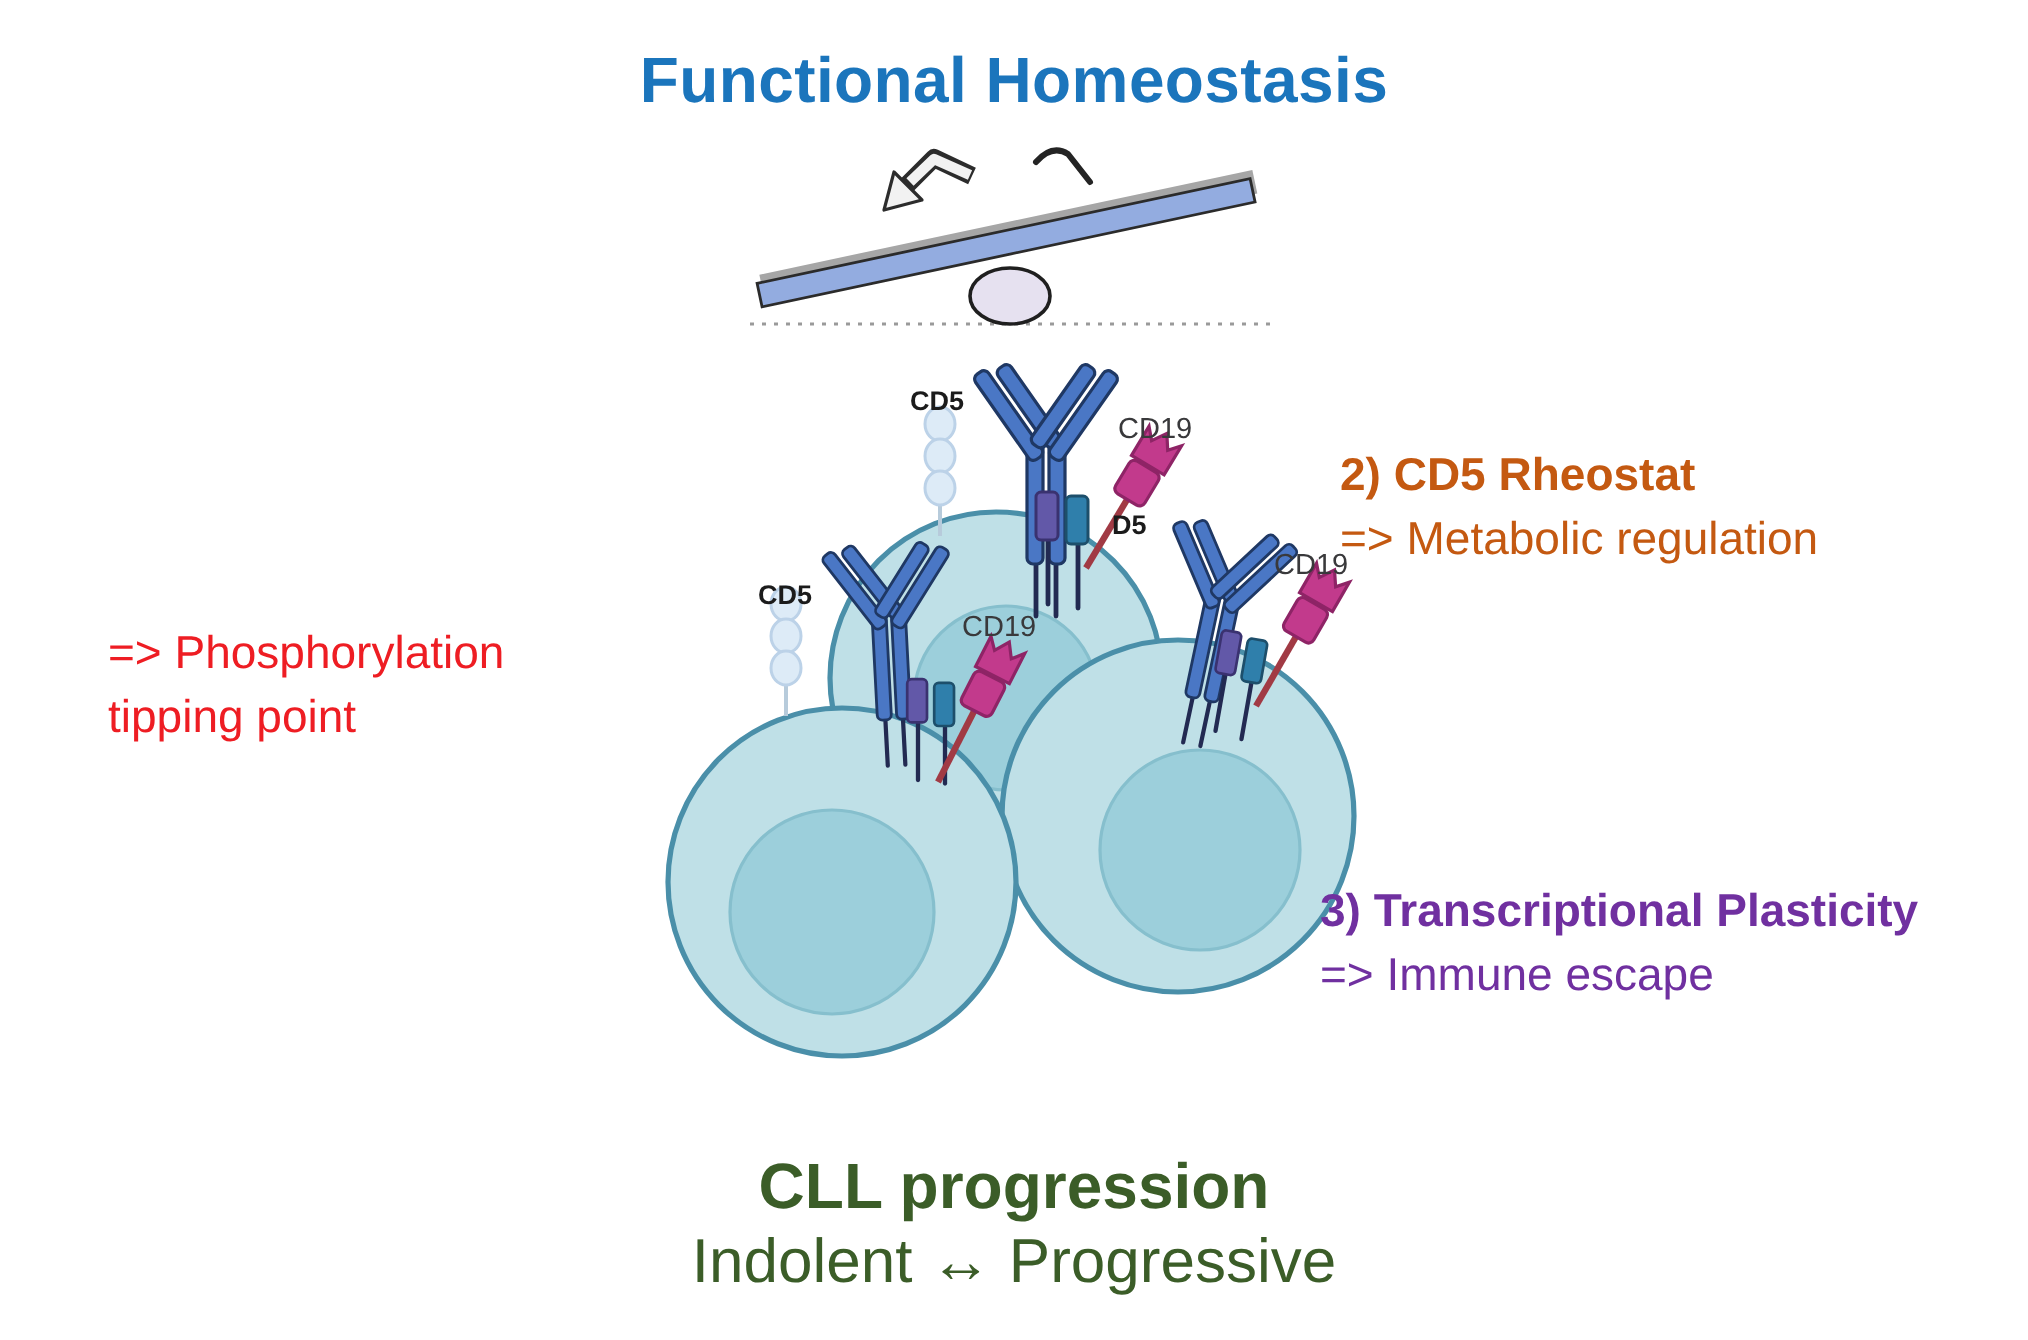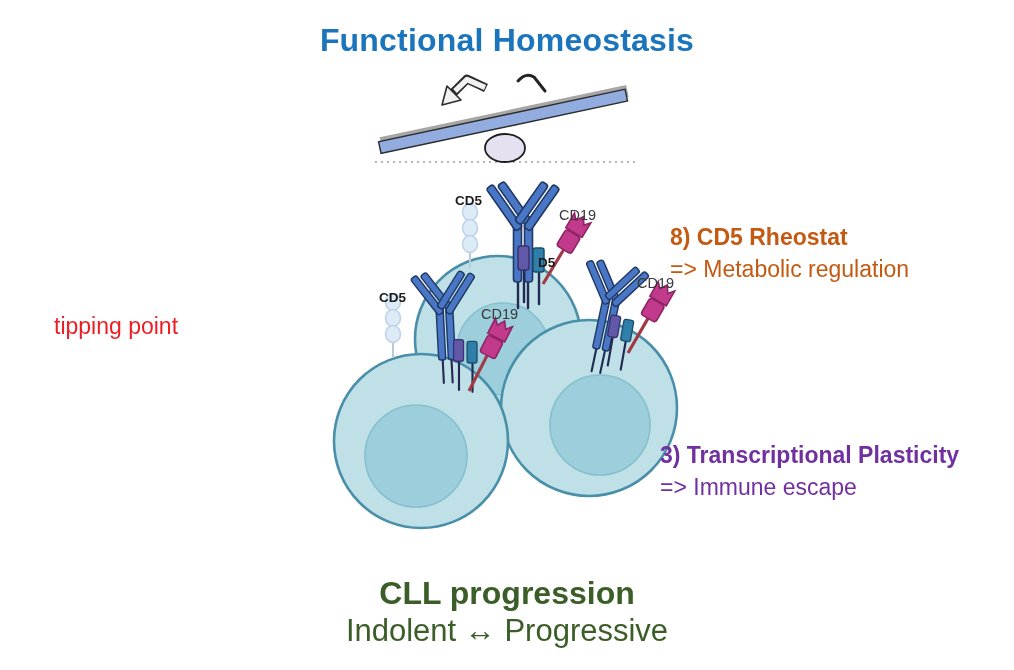--- a/index.html
+++ b/index.html
@@ -127,31 +127,32 @@
       <use href="#antibody" transform="translate(447,358) rotate(-3) scale(0.88)"></use>
       <use href="#cdpair" transform="translate(459,354) scale(0.9)"></use>
       <use href="#cd19r" transform="translate(469,391) rotate(27)"></use>
     </g>
   </svg>
 
   <div class="title">Functional Homeostasis</div>
 
   <div class="cdlabel" style="left:455px;top:193px;">CD5</div>
   <div class="cd19label" style="left:559px;top:207px;">CD19</div>
-  <div class="cdlabel" style="left:538px;top:255px;">D5</div>
+  <div class="cdlabel" style="left:556px;top:255px;">D5</div>
   <div class="cdlabel" style="left:379px;top:290px;">CD5</div>
   <div class="cd19label" style="left:481px;top:306px;">CD19</div>
   <div class="cd19label" style="left:637px;top:275px;">CD19</div>
 
   <div class="ann ann-red">
+    <div class="ann-line">=&gt; Phosphorylation</div>
     <div class="ann-line">tipping point</div>
   </div>
 
   <div class="ann ann-orange">
-    <div class="ann-heading">8) CD5 Rheostat</div>
+    <div class="ann-heading">2) CD5 Rheostat</div>
     <div class="ann-line">=&gt; Metabolic regulation</div>
   </div>
 
   <div class="ann ann-purple">
     <div class="ann-heading">3) Transcriptional Plasticity</div>
     <div class="ann-line">=&gt; Immune escape</div>
   </div>
 
   <div class="footer">
     <div class="footer-heading">CLL progression</div>

